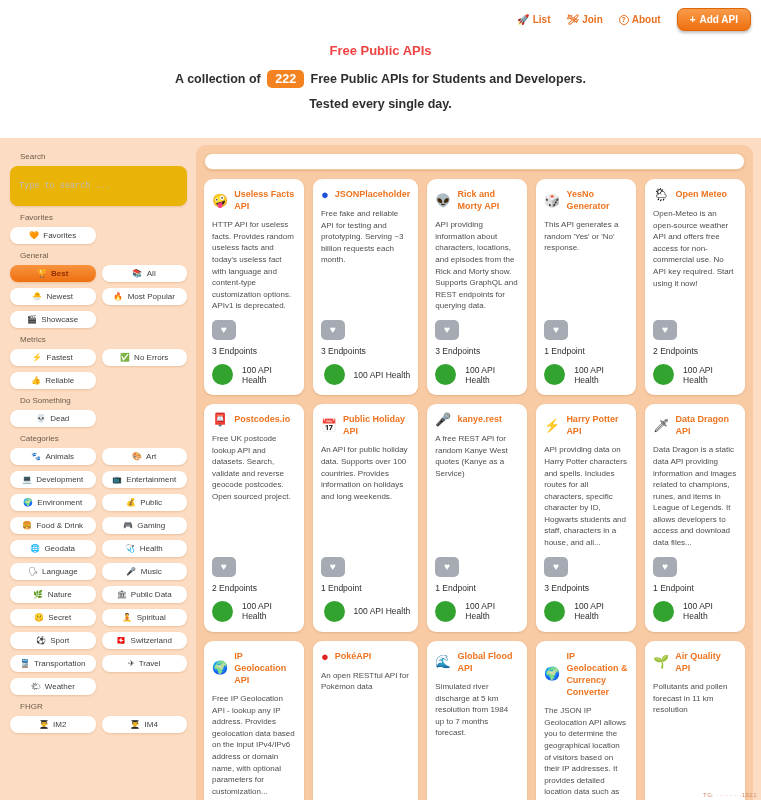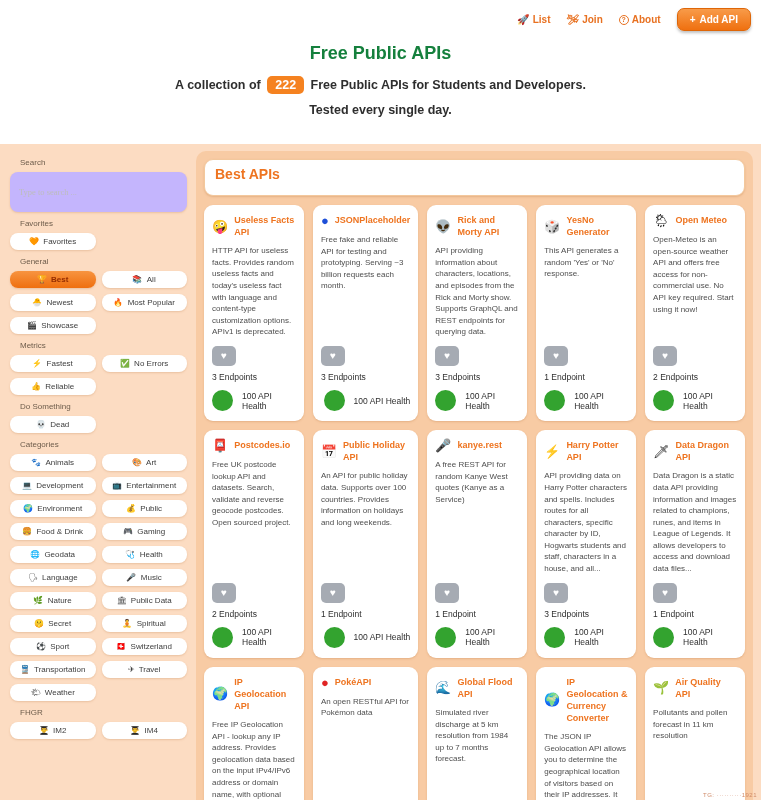--- a/index.html
+++ b/index.html
@@ -18,33 +18,33 @@
   .qcircle { display:inline-flex; width:10px; height:10px; border:1px solid #e87121; border-radius:50%; align-items:center; justify-content:center; font-size:7px; }
   .add-api {
     background: linear-gradient(#f89b49, #ef7010);
     border: 1px solid #de6608;
     color:#fff; font-size:10px; font-weight:bold;
     padding: 5px 12px; border-radius: 7px;
     box-shadow: 0 2px 3px rgba(0,0,0,.25);
     display:flex; align-items:center; gap:4px; cursor:pointer;
   }
   .hero { text-align:center; margin-top: 4px; }
-  .hero h1 { color:#15803d; font-size:18px; font-weight:bold; margin: 12px 0 14px; }
+  .hero h1 { color:#ef4444; font-size:13px; font-weight:bold; margin: 12px 0 14px; }
   .hero .line { font-size:12.5px; color:#2e2e2e; font-weight:600; margin: 11px 0; }
   .count-badge { background:#f58220; color:#fff; border-radius:5px; padding:2px 8px; font-weight:bold; margin:0 3px; }
   
   .layout { display:flex; padding: 7px 8px 0; gap: 7px; align-items:flex-start; }
   .sidebar { width: 181px; flex:none; padding: 0 2px; }
   .side-label { font-size:8px; color:#6d5c4b; margin: 7px 10px 5px; }
   .side-grid { display:grid; grid-template-columns:1fr 1fr; gap:6px; }
   .search-input {
-    width:100%; height:40px; border:none; border-radius:8px; background:#c4b5fd;
+    width:100%; height:40px; border:none; border-radius:8px; background:#eab308;
     padding: 0 9px; font-size:8.5px; color:#444; outline:none;
     box-shadow: 0 1px 2px rgba(185,115,60,.25);
-    font-family:Liberation Serif, serif;
+    font-family:Liberation Mono, monospace;
   }
   .search-input::placeholder { color:#bdbdbd; }
   .pill {
     background:#fff; height:17px; border-radius:8px;
     display:flex; align-items:center; justify-content:center; gap:4px;
     font-size:8px; color:#3d3d3d; cursor:pointer;
     box-shadow: 0 1px 2px rgba(185,115,60,.25);
     white-space:nowrap; overflow:hidden;
   }
   .pill .pill-icon { font-size:8px; }
@@ -281,21 +281,20 @@
         </div>
         <div class="pill">
           <span class="pill-icon">👨‍🎓</span>
           <span>IM4</span>
         </div>
       </div>
   </div>
 
   <div class="main">
     <div class="main-header">
-      <h2>Best APIs</h2>
     </div>
     <div class="cards">
 
         <div class="card">
           <div class="card-head">
             <span class="card-icon">🤪</span>
             <span class="card-title">Useless Facts API</span>
           </div>
           <div class="card-desc">HTTP API for useless facts. Provides random useless facts and today's useless fact with language and content-type customization options. APIv1 is deprecated.</div>
           <button class="fav">

